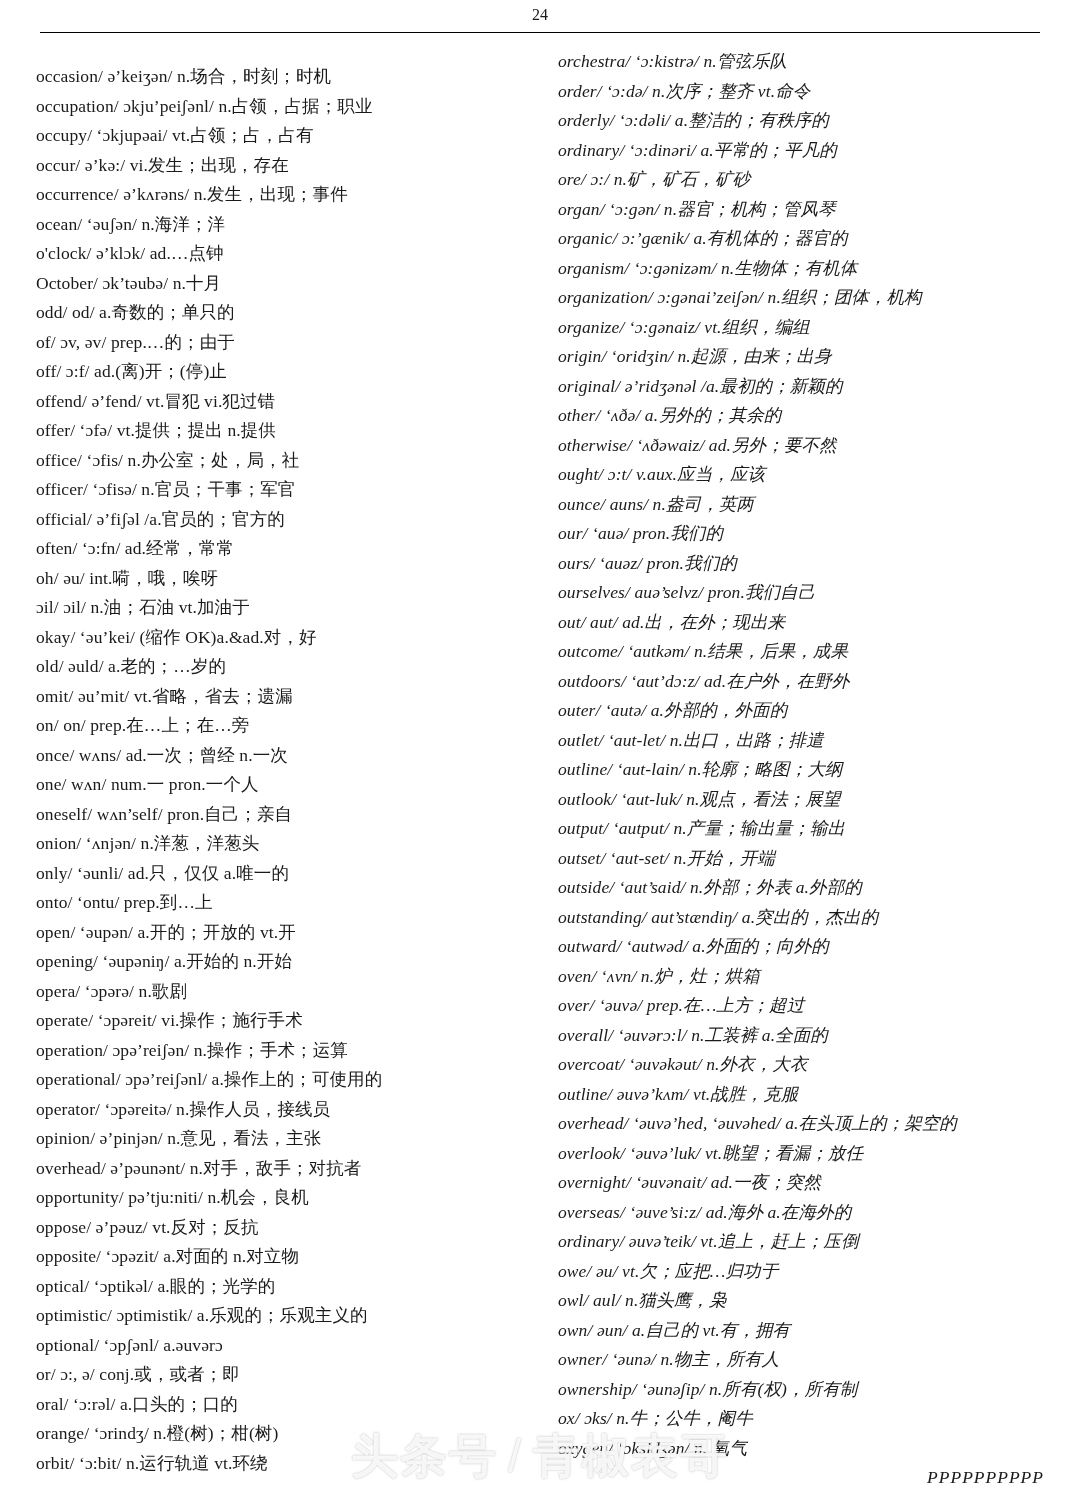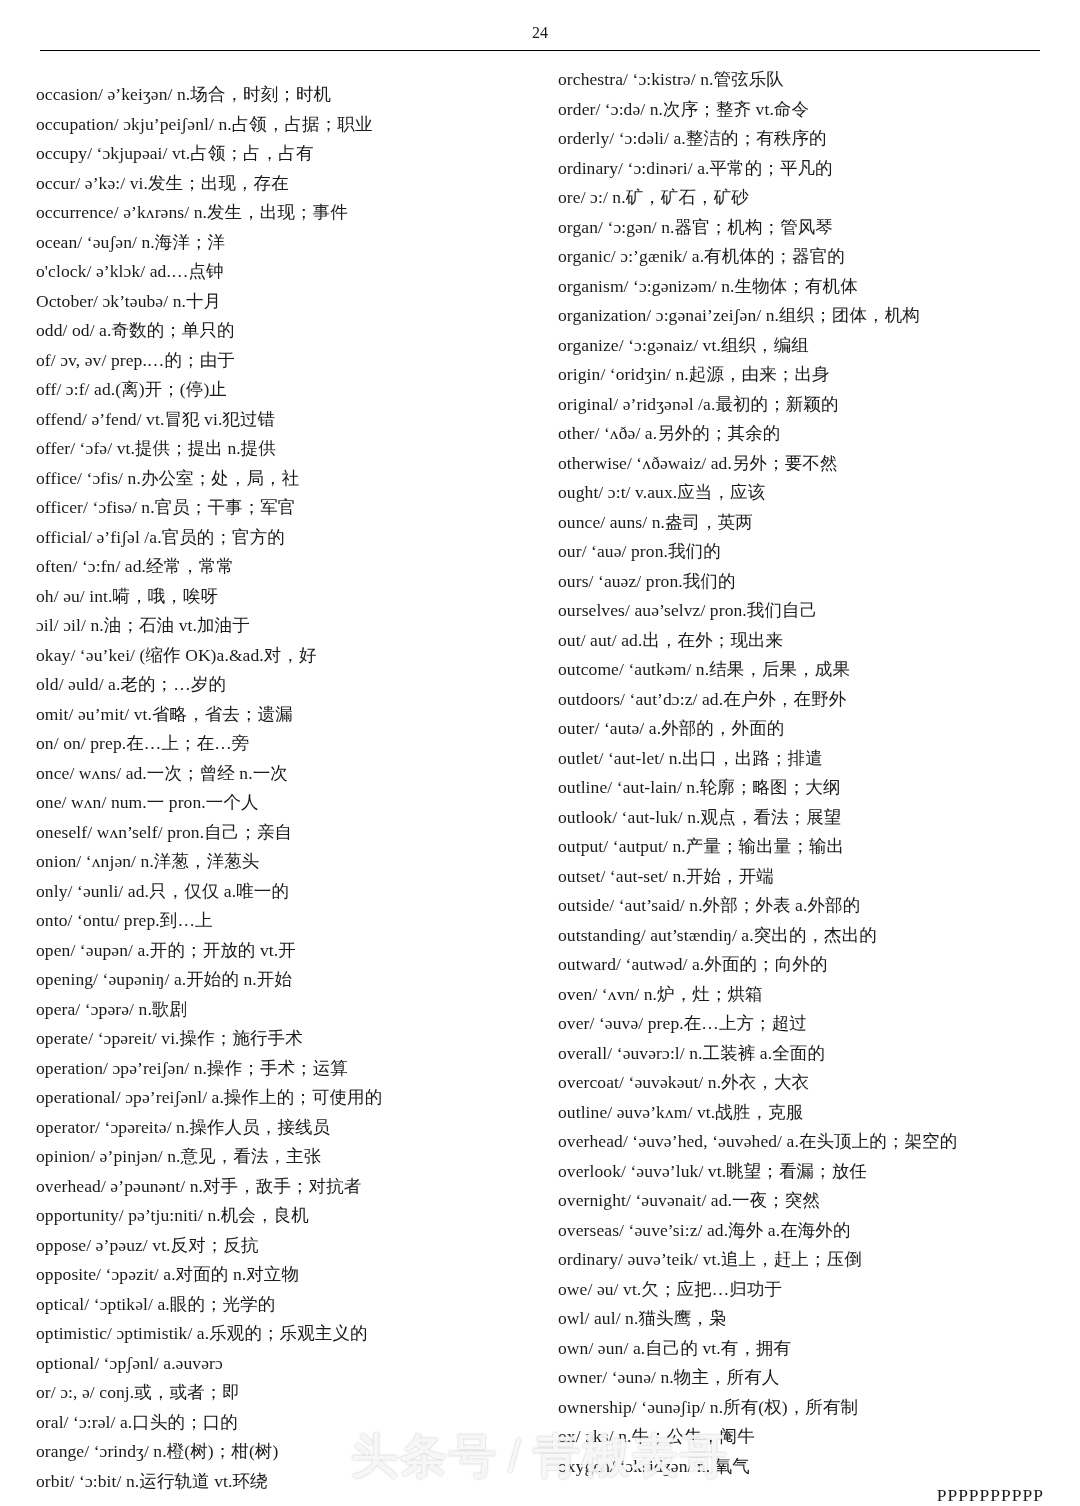--- a/index.html
+++ b/index.html
@@ -17,41 +17,41 @@
   }
   .page {
     width: 1080px;
     height: 1506px;
     position: relative;
     box-sizing: border-box;
   }
   .page-header {
     text-align: center;
     font-size: 16px;
-    padding-top: 24px;
+    padding-top: 6px;
     padding-bottom: 4px;
     font-family: "Liberation Serif", serif;
   }
   .header-rule {
     border: none;
     border-top: 1px solid #000;
     margin: 4px 40px 0 40px;
   }
   .columns {
     display: flex;
     flex-direction: row;
     padding: 14px 36px 0 36px;
     box-sizing: border-box;
   }
   .col {
     width: 50%;
     box-sizing: border-box;
   }
   .col-left { padding-right: 14px; margin-top: 15px; }
-  .col-right { padding-left: 18px; }
+  .col-right { padding-left: 18px; font-style: italic; }
   .entry {
     font-size: 17.5px;
     line-height: 29.5px;
     white-space: nowrap;
     letter-spacing: 0.1px;
   }
   .tail {
     font-size: 17.5px;
     line-height: 29.5px;
     letter-spacing: 1px;

